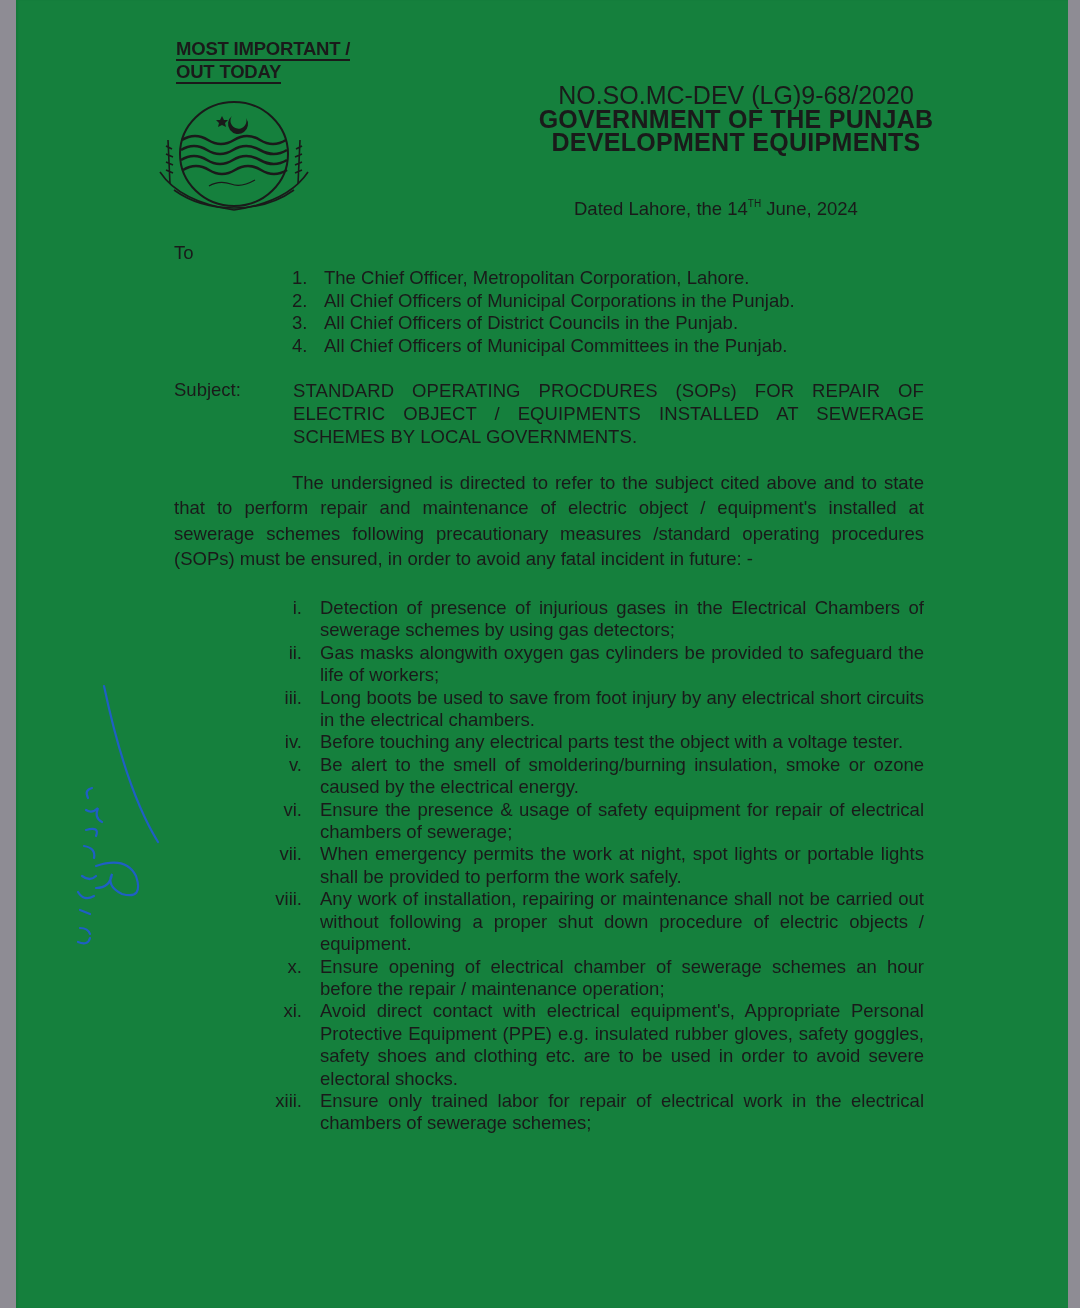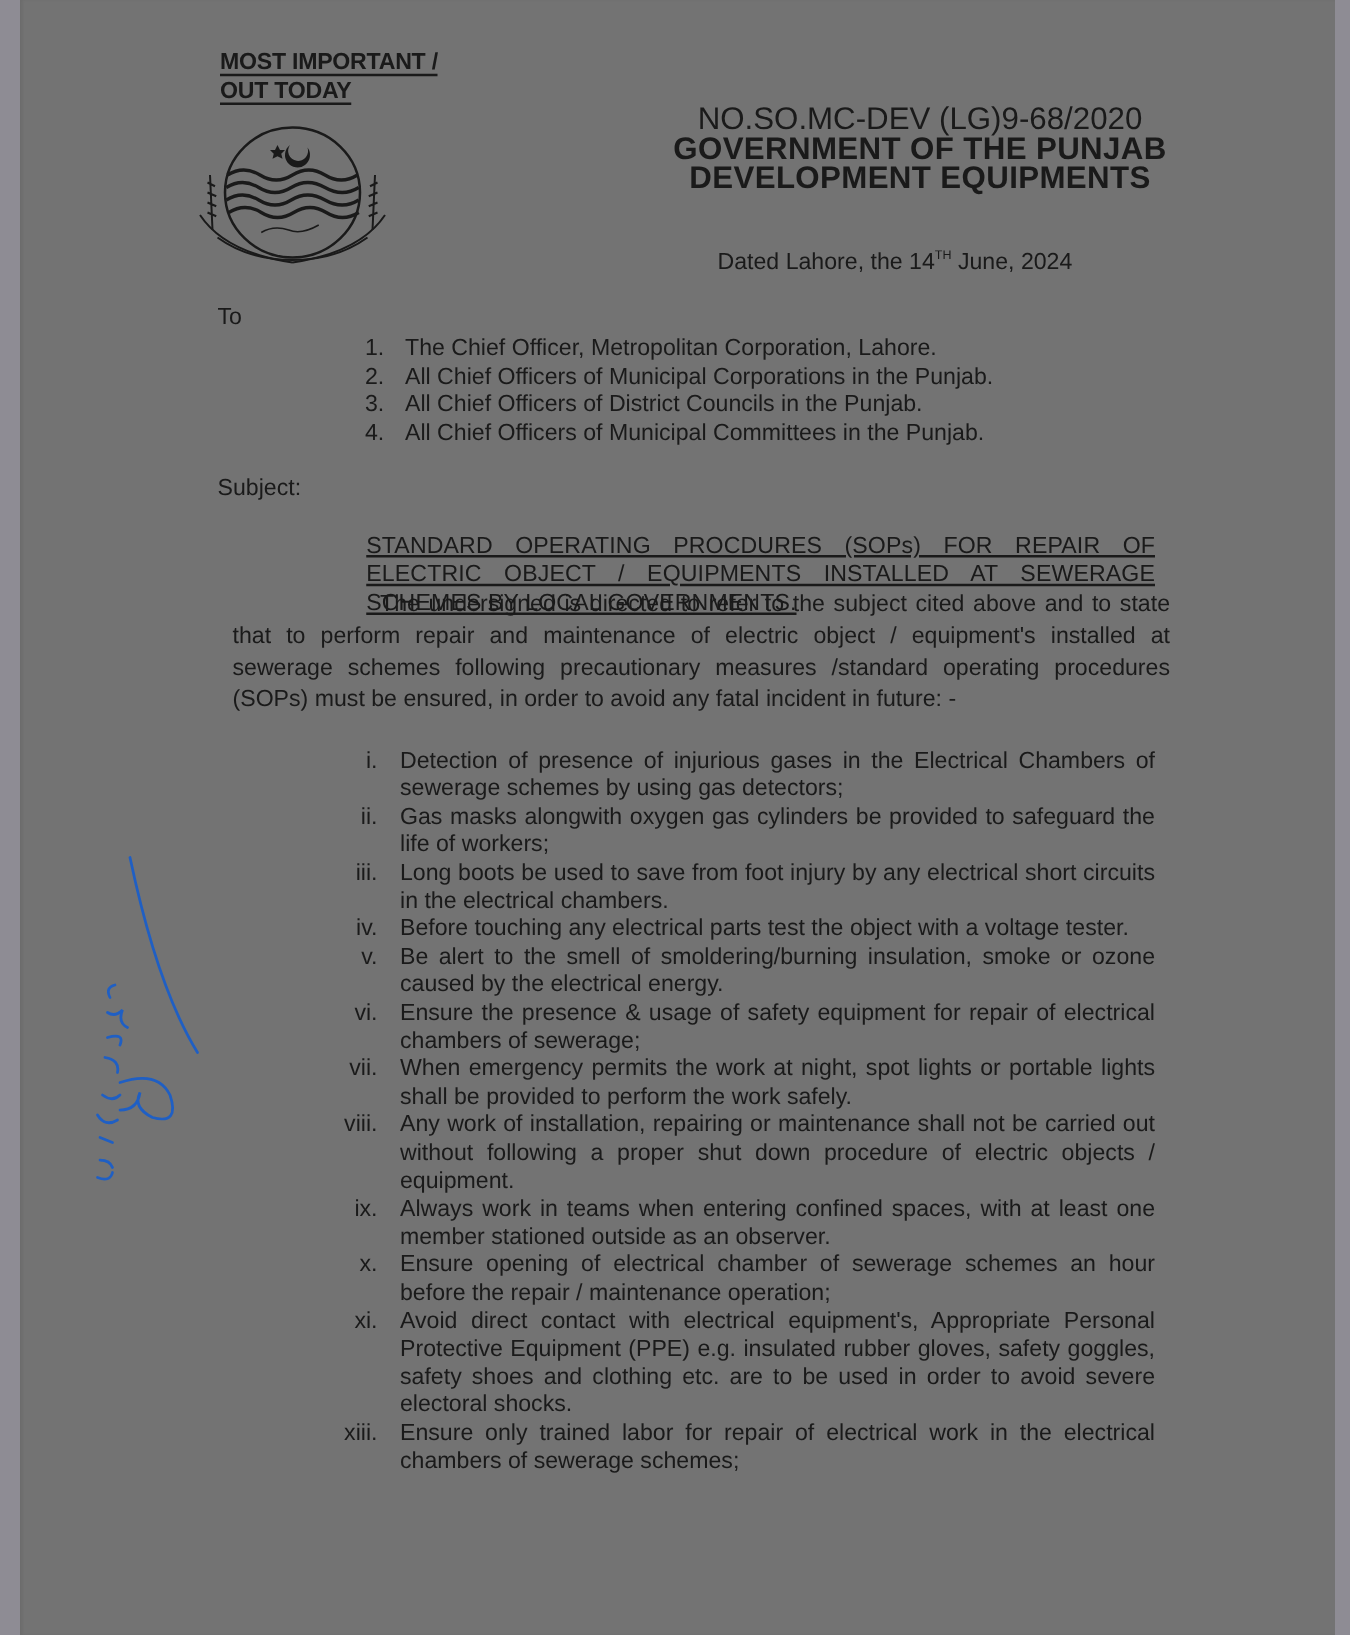--- a/index.html
+++ b/index.html
@@ -4,21 +4,21 @@
 <style>
   html, body { margin: 0; padding: 0; }
   body {
     width: 1080px; height: 1308px; overflow: hidden;
     background: #8e8c94;
     font-family: "Liberation Sans", sans-serif;
     color: #1a1a1a;
   }
   .page {
     position: absolute; left: 16px; top: 0; width: 1052px; height: 1308px;
-    background: #737373;
+    background: #15803d;
     box-shadow: inset 2px 0 2px rgba(0,0,0,0.06);
   }
   .abs { position: absolute; }
   .priority {
     left: 160px; top: 38px; font-weight: bold; font-size: 18.5px; line-height: 22px;
     letter-spacing: -0.2px;
   }
   .priority span { display: inline-block; border-bottom: 2px solid #1a1a1a; line-height: 20px; }
   .logo { left: 138px; top: 100px; width: 160px; height: 112px; }
   .header-block {
@@ -29,25 +29,25 @@
   .dated { left: 558px; top: 198px; font-size: 18.5px; }
   .dated sup { font-size: 10px; vertical-align: 8px; }
   .to-label { left: 158px; top: 242px; font-size: 18.5px; }
   .recipients { left: 276px; top: 267px; font-size: 18.5px; line-height: 22.6px; margin: 0; padding: 0; list-style: none; }
   .recipients li { display: flex; }
   .recipients .num { width: 32px; }
   .subject-label { left: 158px; top: 379px; font-size: 18.5px; }
   .subject-text {
     left: 277px; top: 380px; width: 631px; font-size: 18.5px; line-height: 22.5px;
     text-align: justify; text-align-last: left; letter-spacing: 0.1px;
-    text-decoration: underline; text-decoration-thickness: 2px; text-underline-offset: 2px; margin-top: 45px;
+    text-decoration-thickness: 2px; text-underline-offset: 2px;
   }
   .body-para {
     left: 158px; top: 470px; width: 750px; font-size: 18.5px; line-height: 25.3px;
-    text-align: justify; text-indent: 118px; margin-left: 12px;
+    text-align: justify; text-indent: 118px;
   }
   .sop-list { left: 240px; top: 597px; width: 668px; margin: 0; padding: 0; list-style: none; font-size: 18.5px; line-height: 22.4px; }
   .sop-list li { display: flex; margin-bottom: 0; }
   .sop-list .roman { width: 64px; text-align: right; padding-right: 18px; box-sizing: border-box; flex-shrink: 0; }
   .sop-list .txt { flex: 1; text-align: justify; }
   .sig { left: 40px; top: 670px; width: 130px; height: 300px; }
 </style>
 </head>
 <body>
 
@@ -146,24 +146,20 @@
       </li>
       <li>
         <span class="roman">vii.</span>
         <span class="txt">When emergency permits the work at night, spot lights or portable lights shall be provided to perform the work safely.</span>
       </li>
       <li>
         <span class="roman">viii.</span>
         <span class="txt">Any work of installation, repairing or maintenance shall not be carried out without following a proper shut down procedure of electric objects / equipment.</span>
       </li>
       <li>
-        <span class="roman">ix.</span>
-        <span class="txt">Always work in teams when entering confined spaces, with at least one member stationed outside as an observer.</span>
-      </li>
-      <li>
         <span class="roman">x.</span>
         <span class="txt">Ensure opening of electrical chamber of sewerage schemes an hour before the repair / maintenance operation;</span>
       </li>
       <li>
         <span class="roman">xi.</span>
         <span class="txt">Avoid direct contact with electrical equipment's, Appropriate Personal Protective Equipment (PPE) e.g. insulated rubber gloves, safety goggles, safety shoes and clothing etc. are to be used in order to avoid severe electoral shocks.</span>
       </li>
       <li>
         <span class="roman">xiii.</span>
         <span class="txt">Ensure only trained labor for repair of electrical work in the electrical chambers of sewerage schemes;</span>

